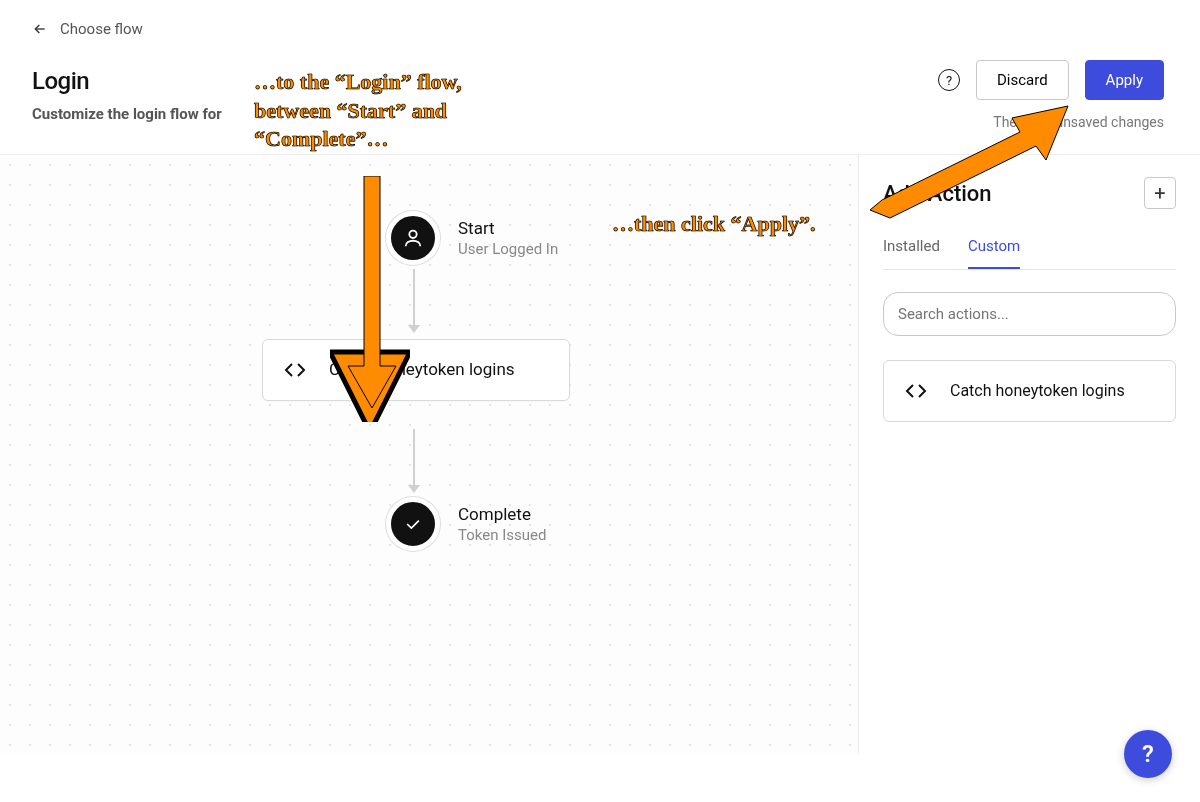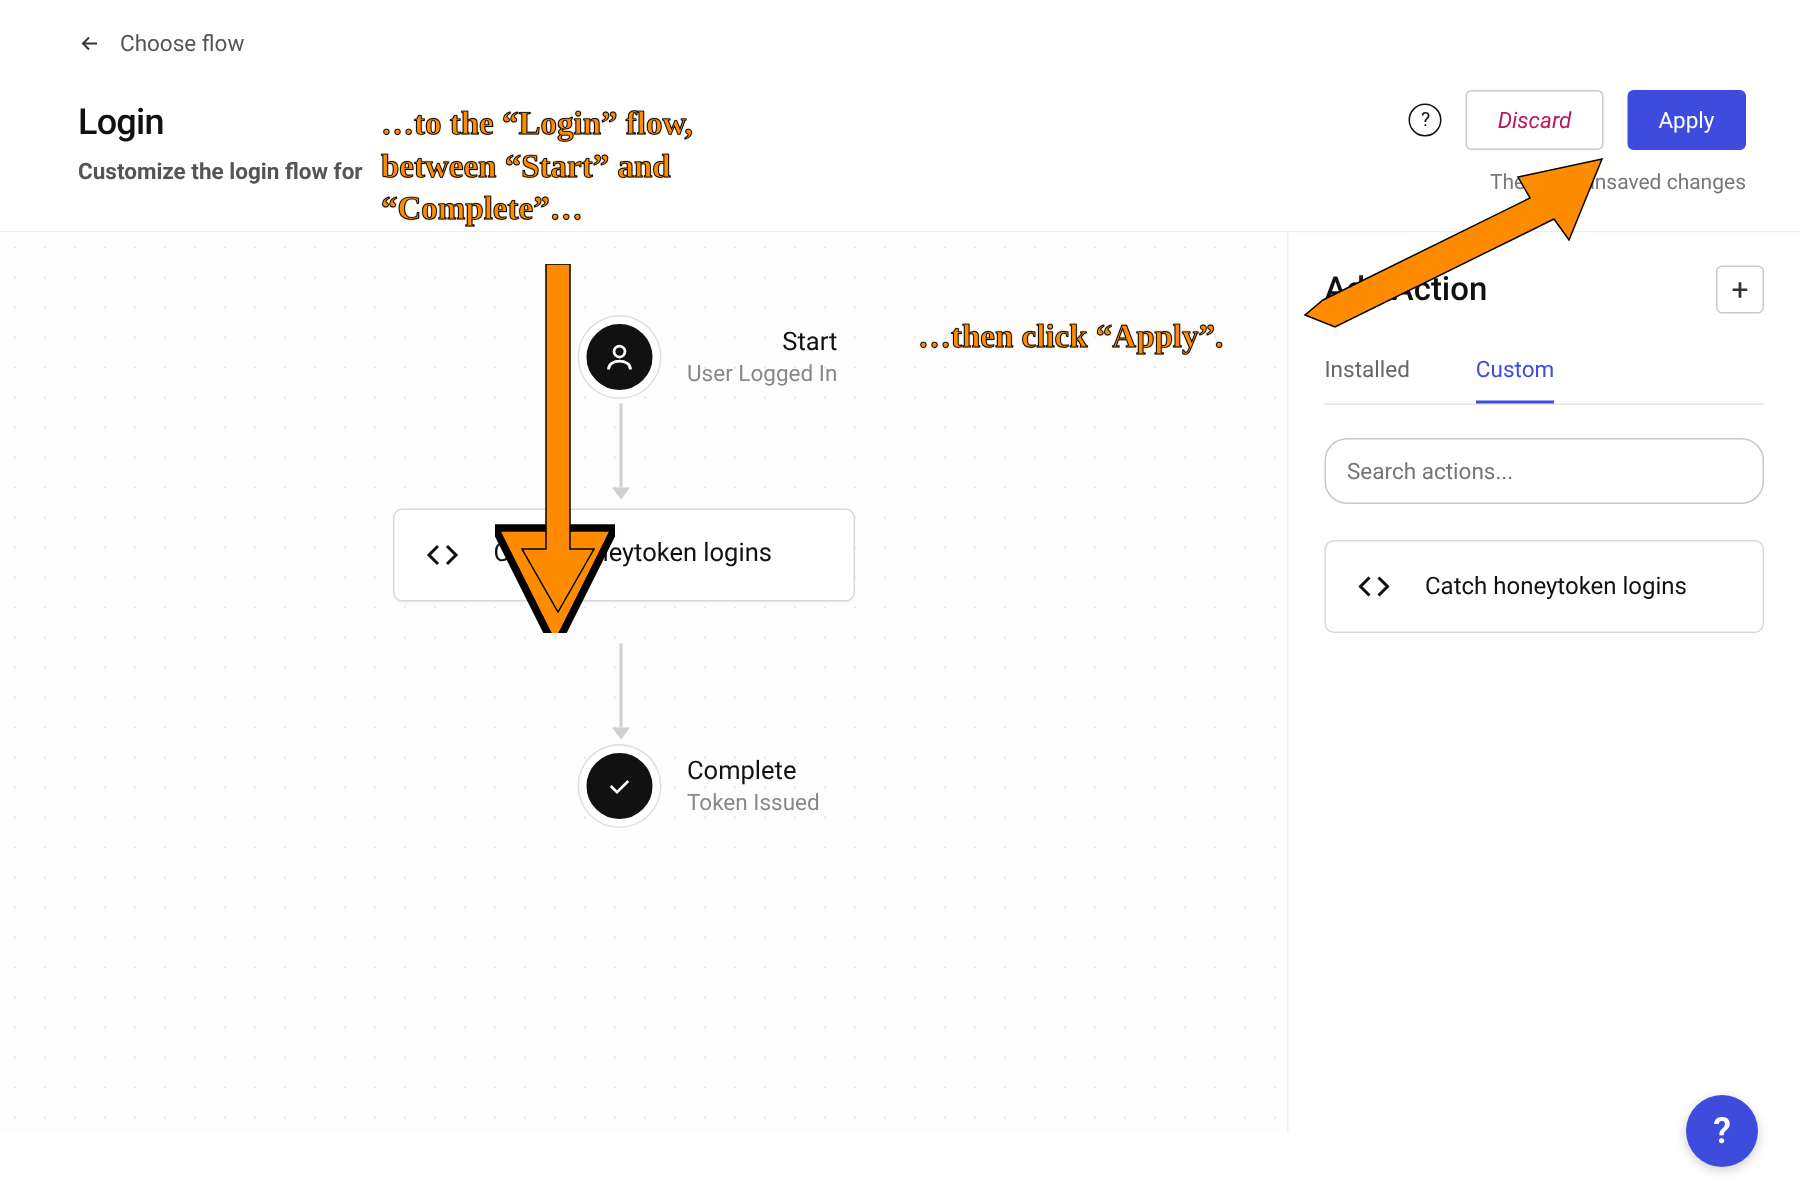--- a/index.html
+++ b/index.html
@@ -1,29 +1,29 @@
 <!DOCTYPE html>
 <html><head>
 <meta charset="utf-8">
 <style>
   * { box-sizing: border-box; margin: 0; padding: 0; }
   html, body { width: 1200px; height: 802px; font-family: -apple-system, BlinkMacSystemFont, "Segoe UI", Roboto, sans-serif; background: #fff; color: #111; overflow: hidden; position: relative; }
   
   
-  .header { padding: 20px 36px 24px 52px; background: #fff; }
+  .header { padding: 20px 36px 24px 32px; background: #fff; }
   .breadcrumb { display: flex; align-items: center; gap: 12px; color: #555; font-size: 15px; margin-bottom: 22px; cursor: pointer; }
   .breadcrumb svg { width: 16px; height: 16px; }
   .title-row { display: flex; align-items: center; justify-content: space-between; }
   .title-left h1 { font-size: 24px; font-weight: 500; letter-spacing: -0.5px; }
   .subtitle { color: #555; font-size: 15px; margin-top: 10px; font-weight: bold; }
   .title-right { display: flex; flex-direction: column; align-items: flex-end; gap: 14px; }
   .title-actions { display: flex; align-items: center; gap: 16px; }
   .help-btn { width: 22px; height: 22px; border: 1.5px solid #111; border-radius: 50%; display:flex;align-items:center;justify-content:center; font-size:13px; cursor:pointer;}
   .btn { border-radius: 4px; padding: 10px 20px; font-size: 15px; cursor: pointer; font-family: inherit; }
-  .btn-discard { background: #fff; border: 1px solid #c9c9c9; color: #be185d; font-style: italic; }
+  .btn-discard { background: #fff; border: 1px solid #c9c9c9; color: #000000; }
   .btn-apply { background: #3e4cdd; border: 1px solid #3e4cdd; color: #fff; }
   .unsaved { color: #777; font-size: 14px; }
   
   
   .main { display: flex; height: 600px; border-top: 1px solid #eee; }
   .canvas { flex: 1; position: relative; background-color: #fdfdfd;
     background-image: radial-gradient(circle, #e6e6e6 1px, transparent 1px);
     background-size: 20px 20px; }
   .sidebar { width: 342px; background: #fff; border-left: 1px solid #eee; padding: 22px 24px; }
   
@@ -37,21 +37,21 @@
   .card { background: #fff; border: 1px solid #d9d9d9; border-radius: 6px; padding: 18px 20px; display:flex; align-items:center; gap: 22px; width: 308px; box-shadow: 0 1px 2px rgba(0,0,0,0.03);}
   .card-label { font-size: 17px; line-height: 1.4; }
   .connector { position:absolute; width: 2px; background:#d0d0d0; left:50%; transform:translateX(-50%);}
   .conn-arrow { position:absolute; left:50%; transform:translateX(-50%); width:0;height:0;border-left:6px solid transparent;border-right:6px solid transparent;border-top:8px solid #d0d0d0;}
   .flow-column { position:absolute; left: 262px; top: 50px; width: 308px; }
   
   
   .sb-head { display:flex; align-items:center; justify-content:space-between; margin-bottom: 22px;}
   .sb-head h2 { font-size: 22px; font-weight: 500; }
   .add-btn { width: 32px; height: 32px; border:1px solid #c9c9c9; border-radius:4px; background:#fff; display:flex;align-items:center;justify-content:center;cursor:pointer;font-size:20px;color:#333;}
-  .tabs { display:flex; gap: 44px; border-bottom:1px solid #e5e5e5; margin-bottom: 22px;}
+  .tabs { display:flex; gap: 28px; border-bottom:1px solid #e5e5e5; margin-bottom: 22px;}
   .tab { padding: 6px 0 12px 0; font-size:15px; color:#666; cursor:pointer; border-bottom: 2px solid transparent;}
   .tab.active { color:#3e4cdd; border-bottom-color:#3e4cdd;}
   .search { width:100%; border:1px solid #c9c9c9; border-radius:15px; padding: 12px 14px; font-size:15px; font-family:inherit; margin-bottom: 24px;}
   .action-card { border:1px solid #d9d9d9; border-radius:6px; padding:18px 20px; display:flex; align-items:center; gap:22px; cursor:grab;}
   
   
   .anno { position:absolute; font-family: "Comic Sans MS", "Marker Felt", cursive; font-weight: 700; font-size: 22px; color: #ff8c00; -webkit-text-stroke: 0.6px #000; text-shadow: 0 0 1px #000; line-height:1.3; pointer-events:none; z-index:50;}
   .arrow-svg { position:absolute; pointer-events:none; z-index:49;}
   
   
@@ -83,21 +83,21 @@
       </div>
       <div class="unsaved">There are unsaved changes</div>
     </div>
   </div>
 </div>
 
 <div class="main">
   <div class="canvas">
     <div class="flow-column">
 
-      <div class="node round-node" style="left:124px; top:6px;text-align:right;">
+      <div class="node round-node" style="left:124px; top:6px;">
         <div class="circle">
           <svg width="22" height="22" viewBox="0 0 24 24" fill="none" stroke="#fff" stroke-width="2">
               <circle cx="12" cy="8" r="4"></circle>
               <path d="M4 21c0-4 4-6 8-6s8 2 8 6"></path>
             </svg>
         </div>
         <div class="node-text">
           <div class="t1">Start</div>
           <div class="t2">User Logged In</div>
         </div>

